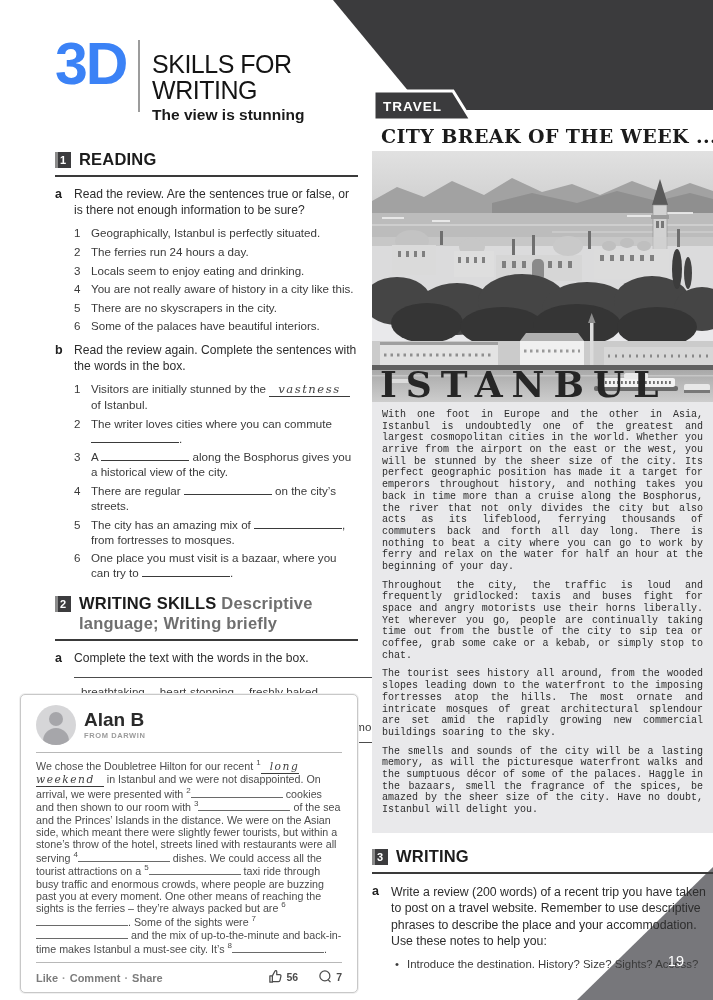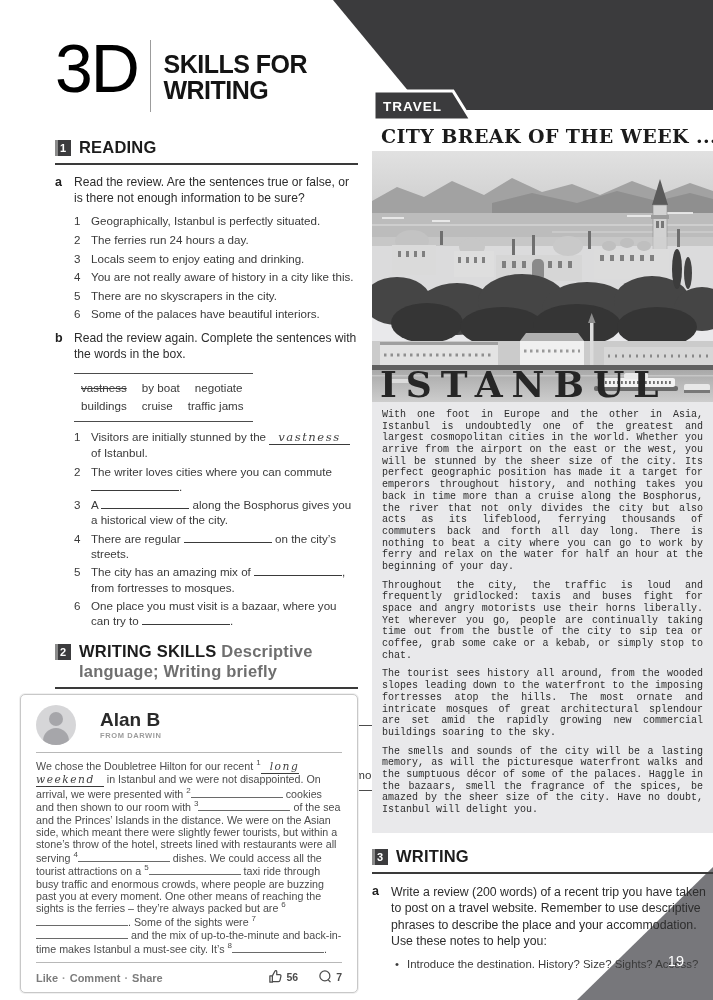--- a/index.html
+++ b/index.html
@@ -5,23 +5,23 @@
   html,body{margin:0;padding:0}
   body{
     width:713px;height:1000px;position:relative;background:#ffffff;
     font-family:"Liberation Sans",sans-serif;color:#2e2e2e;overflow:hidden;
   }
   
   .topdeco{position:absolute;left:0;top:0;z-index:4;pointer-events:none}
   
   .left-col{position:absolute;left:55px;top:36px;width:303px;z-index:1}
   .page-head{display:flex;gap:12px;align-items:flex-start}
-  .unit{font-size:68px;font-weight:normal;color:#000000;line-height:.95;letter-spacing:-2px}
+  .unit{font-size:59px;font-weight:bold;color:#3b82f6;line-height:.95;letter-spacing:-2px}
   .vdivider{width:2px;background:#9c9c9c;height:72px;margin-top:4px}
-  .ptitle{font-size:25px;font-weight:bold;letter-spacing:-.5px;color:#141414;line-height:1.02;margin-top:16px}
+  .ptitle{font-size:25px;font-weight:normal;letter-spacing:-.5px;color:#141414;line-height:1.02;margin-top:16px}
   .psub{font-size:15.5px;font-weight:bold;color:#1a1a1a;margin-top:3px}
   .sec-head{display:flex;align-items:flex-start;gap:8px;border-bottom:2px solid #3a3a3a;padding-bottom:6px}
   .sec-num{flex:0 0 auto;width:16px;height:16px;background:linear-gradient(90deg,#8b8b8b 0 3px,#3c3c3e 3px);color:#fff;
            font-weight:bold;font-size:11px;display:flex;align-items:center;justify-content:center;margin-top:2px}
   .sec-title{font-size:16.5px;font-weight:bold;letter-spacing:.2px;line-height:1.18;color:#1c1c1c}
   .sec-sub{color:#6f6f6f}
   .sec1{margin-top:26px}.sec2{margin-top:14px}
   .ex{display:flex;gap:8px;margin-top:10px}
   .ex-label{font-weight:bold;font-size:12.5px;width:11px;flex:none;color:#222}
   .ex-body{flex:1}
@@ -35,21 +35,21 @@
   .word-row{font-size:11.6px;line-height:1.5;color:#3a3a3a}
   .word{margin-right:15px;white-space:nowrap}
   .struck{text-decoration:line-through}
   .blank{display:inline-block;width:88px;border-bottom:1px solid #3a3a3a;height:10px}
   .answer{font-family:"DejaVu Serif",serif;font-style:italic;letter-spacing:1.5px;border-bottom:1px solid #3a3a3a;
           padding:0 9px;color:#3f3f3f}
   sup.sup{font-size:8px;line-height:0}
   
   .card{position:absolute;left:20px;top:694px;width:338px;box-sizing:border-box;background:#fff;border:1px solid #c8c8c8;
         border-radius:5px;padding:10px 15px 8px;z-index:2;box-shadow:0 0 0 1px #f0f0f0}
-  .card-head{display:flex;align-items:center;gap:24px;padding-bottom:7px;border-bottom:1px solid #b8b8b8}
+  .card-head{display:flex;align-items:center;gap:8px;padding-bottom:7px;border-bottom:1px solid #b8b8b8}
   .avatar{width:40px;height:40px;border-radius:50%;background:#d6d6d8;position:relative;overflow:hidden;flex:none}
   .avatar::before{content:"";position:absolute;width:14px;height:14px;border-radius:50%;background:#a6a6aa;left:13px;top:7px}
   .avatar::after{content:"";position:absolute;width:26px;height:18px;border-radius:13px 13px 0 0;background:#a6a6aa;left:7px;top:23px}
   .card-name{font-size:19px;font-weight:bold;color:#2a2a2a;line-height:1.05}
   .card-origin{font-size:7.5px;color:#9b9b9b;letter-spacing:.6px;font-weight:bold;margin-top:1px}
   .card-body{font-size:10.7px;line-height:1.16;color:#4c4c4c;margin-top:7px}
   .card-body .blank{width:92px;border-color:#6a6a6a}
   .card-foot{display:flex;align-items:flex-end;margin-top:7px;padding-top:6px;border-top:1px solid #b8b8b8;
              color:#7c7c7c;font-weight:bold;font-size:11px}
   .dot{margin:0 4px;color:#9a9a9a}
@@ -86,20 +86,21 @@
   <text x="383" y="111" font-family="Liberation Sans, sans-serif" font-size="13.5" font-weight="bold" letter-spacing="1" fill="#ffffff">TRAVEL</text>
 </svg>
 
 <div class="left-col">
 
   <div class="page-head">
     <div class="unit">3D</div>
     <div class="vdivider"></div>
     <div>
       <div class="ptitle">SKILLS FOR WRITING</div>
+      <div class="psub">The view is stunning</div>
     </div>
   </div>
 
   <div class="sec1">
     <div class="sec-head">
       <div class="sec-num">1</div>
       <div class="sec-title">READING</div>
     </div>
 
     <div class="ex">
@@ -132,24 +133,20 @@
               <span class="qt">Some of the palaces have beautiful interiors.</span>
             </div>
           </div>
       </div>
     </div>
 
     <div class="ex">
       <div class="ex-label">b</div>
       <div class="ex-body">
         <div class="prompt">Read the review again. Complete the sentences with the words in the box.</div>
-        <div class="wordbox small" id="reading-b-box">
-            <div class="word-row"><span class="word struck">vastness</span><span class="word">by boat</span><span class="word">negotiate</span></div>
-            <div class="word-row"><span class="word">buildings</span><span class="word">cruise</span><span class="word">traffic jams</span></div>
-          </div>
         <div class="qlist" id="reading-b-items">
             <div class="q">
               <span class="qn">1</span>
               <span class="qt"><span>Visitors are initially stunned by the </span><span class="answer">vastness</span><span> of Istanbul.</span></span>
             </div>
             <div class="q">
               <span class="qn">2</span>
               <span class="qt"><span>The writer loves cities where you can commute </span><span class="blank"></span><span>.</span></span>
             </div>
             <div class="q">

